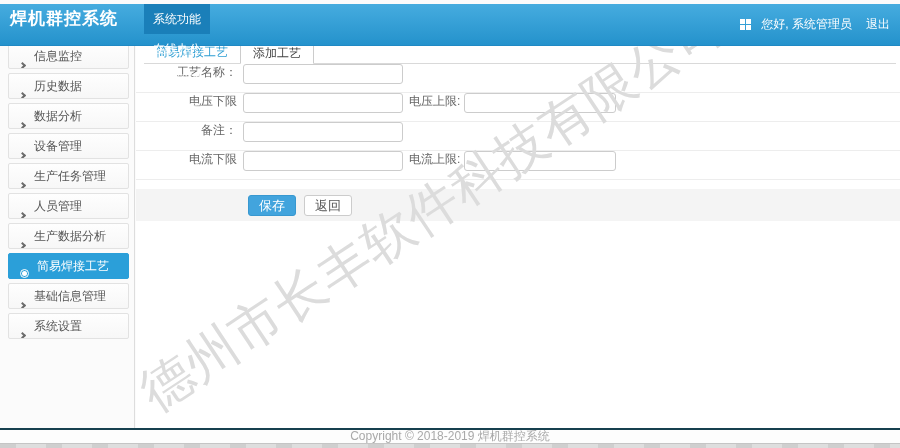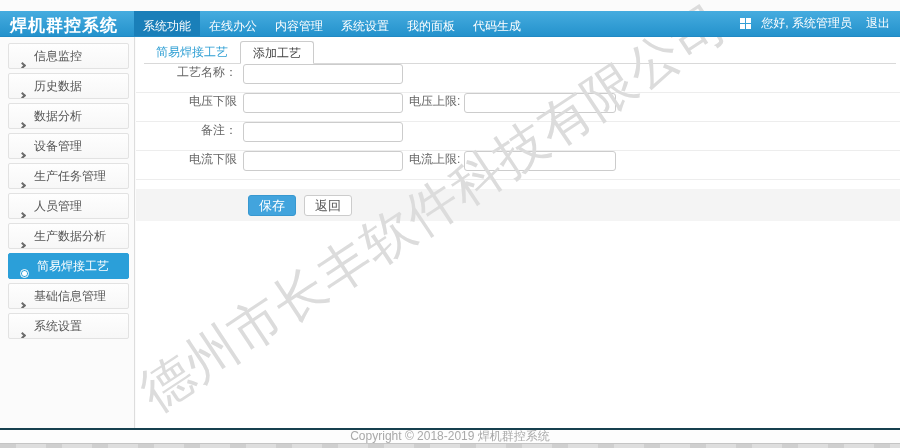--- a/index.html
+++ b/index.html
@@ -4,27 +4,27 @@
 <style>
   * { box-sizing: border-box; }
   html, body { margin: 0; padding: 0; }
   body {
     width: 900px; height: 448px; overflow: hidden;
     font-family: "Liberation Sans", "DejaVu Sans", sans-serif;
     background: #fbfbfb; position: relative; font-size: 12px; color: #555;
   }
   
   .navbar {
-    position: absolute; top: 11px; left: 0; right: 0; height: 26px;
+    position: absolute; top: 4px; left: 0; right: 0; height: 42px;
     background: linear-gradient(#46acdf, #2492cc);
     border-bottom: 1px solid #2089c4;
     display: flex; align-items: stretch; color: #fff; z-index: 10; justify-content: flex-end;
   }
   .brand { font-size: 17px; font-weight: bold; line-height: 30px; padding: 0 10px; letter-spacing: 1px; }
-  .nav-menu { display: flex; margin-left: 6px; }
+  .nav-menu { display: flex; margin-left: 16px; flex-direction: column; }
   .nav-item { line-height: 30px; padding: 0 9px; cursor: pointer; }
   .nav-item.active { background: #1a7fb9; }
   .nav-right { margin-left: auto; display: flex; align-items: center; padding-right: 10px; }
   .grid-icon { display: grid; grid-template-columns: 5px 5px; grid-gap: 1px; margin-right: 10px; cursor: pointer; }
   .grid-icon i { width: 5px; height: 5px; background: #fff; }
   .greeting { margin-right: 14px; }
   .logout { cursor: pointer; }
   
   .sidebar {
     position: absolute; top: 31px; left: 0; width: 135px; bottom: 20px;

